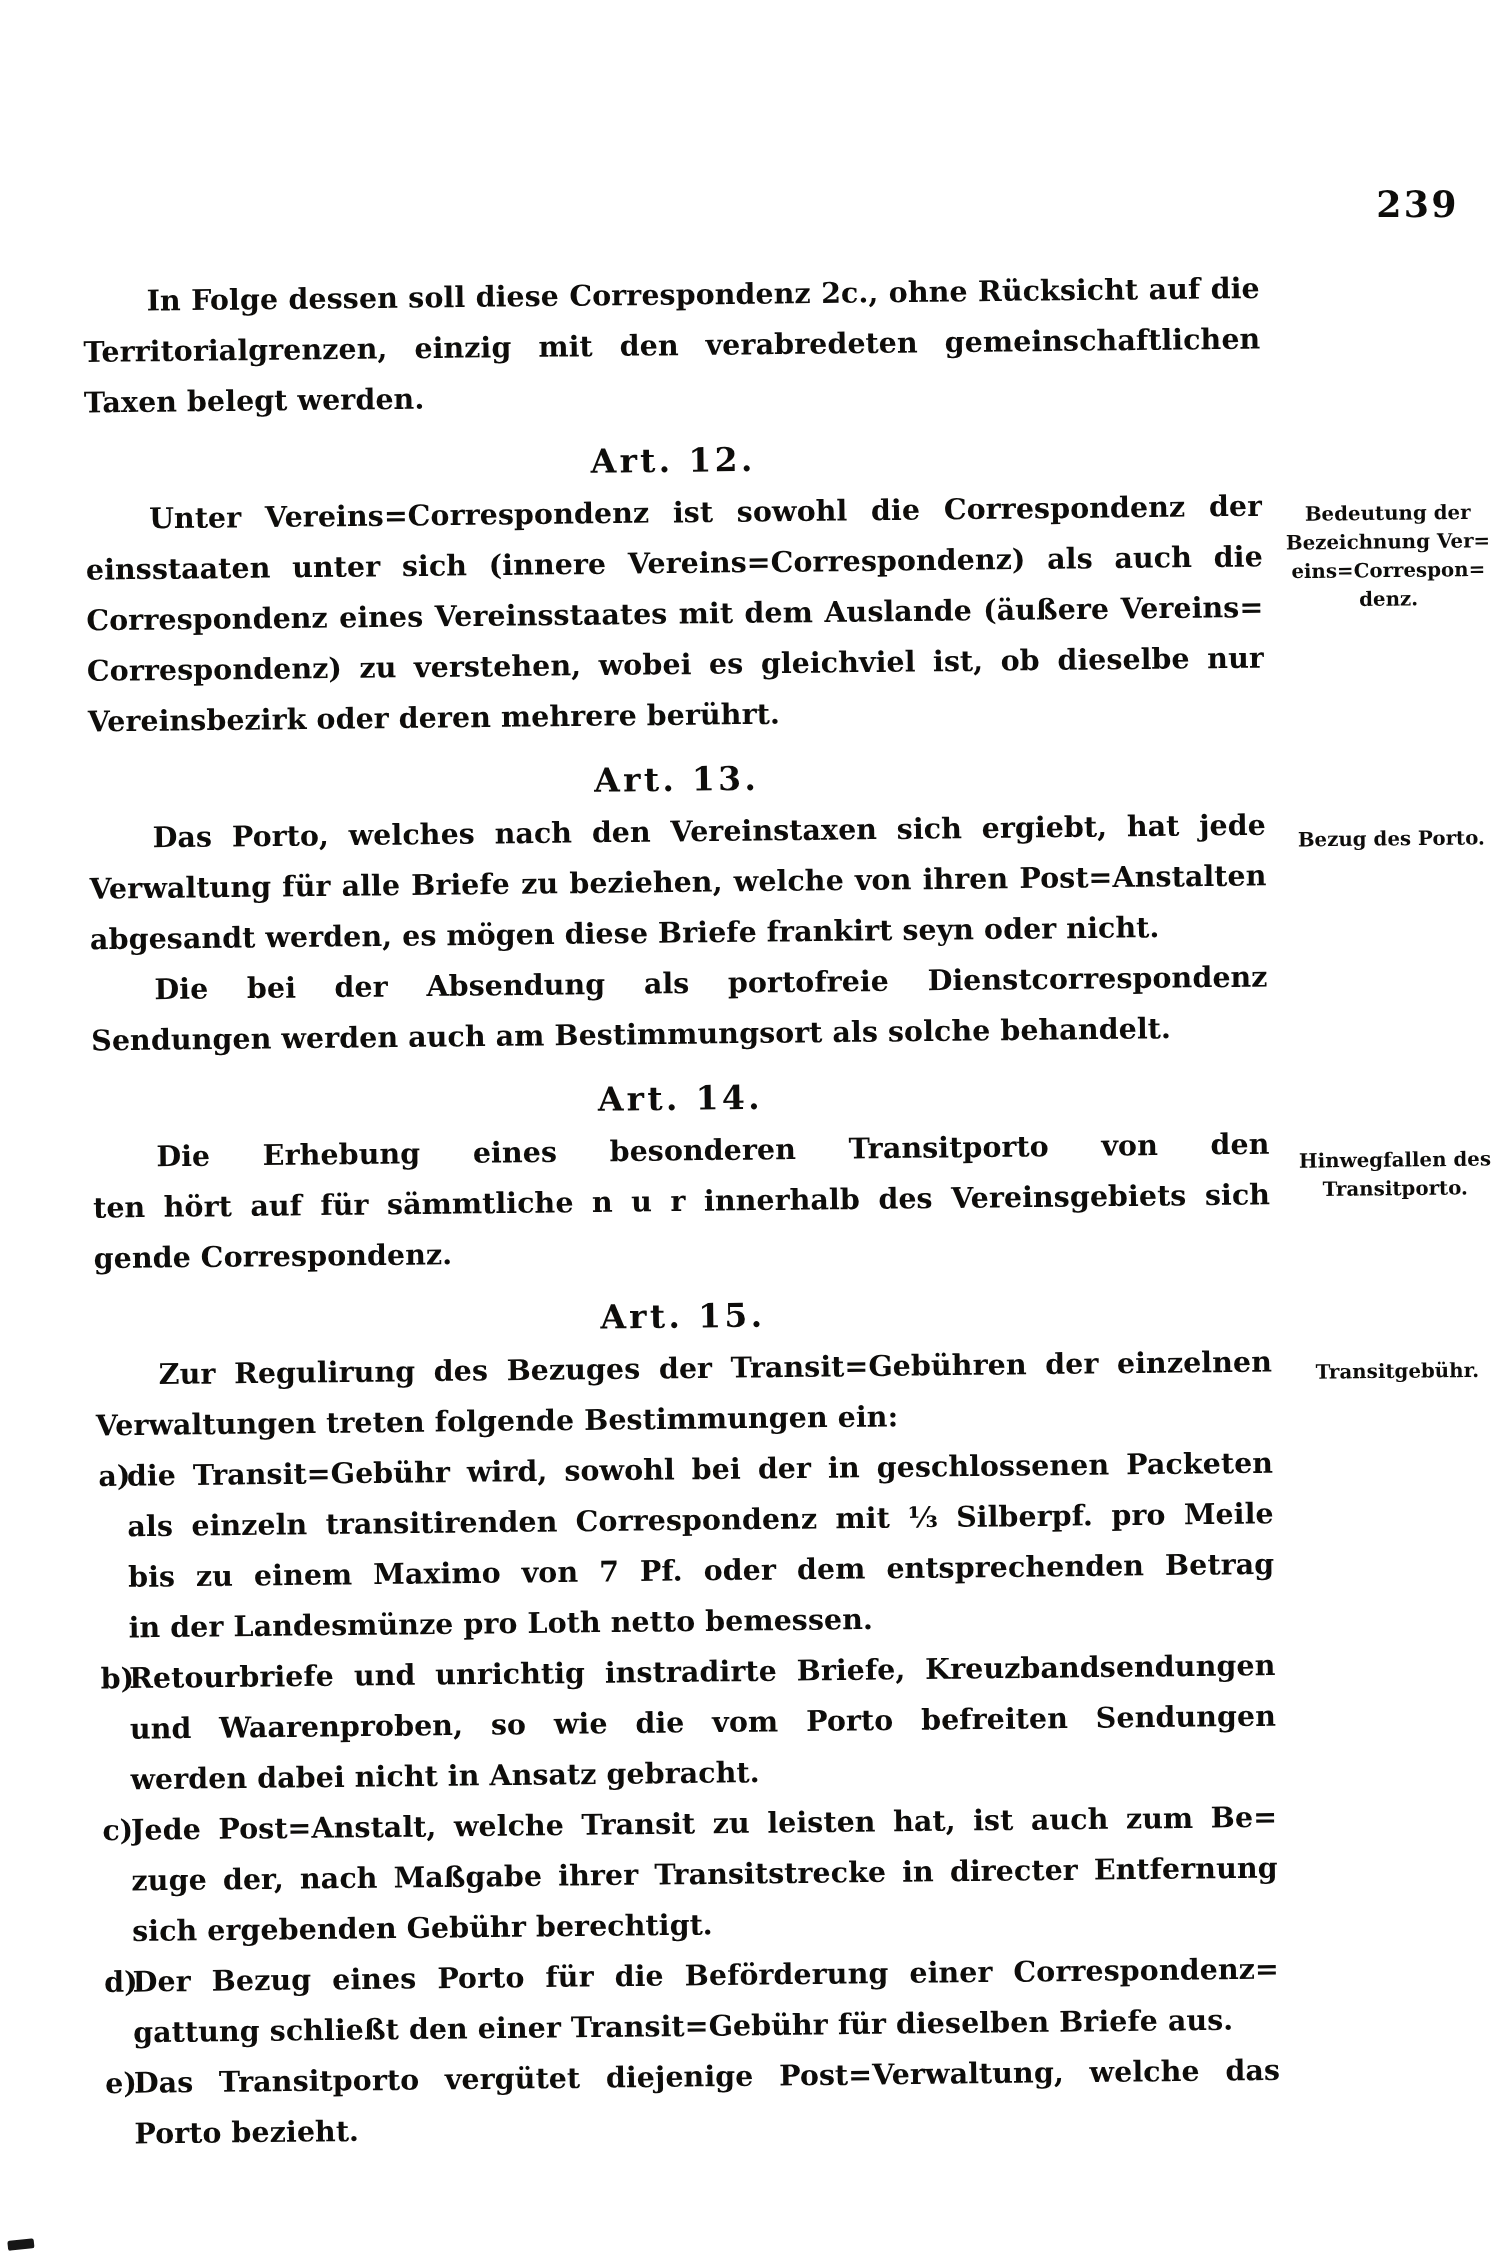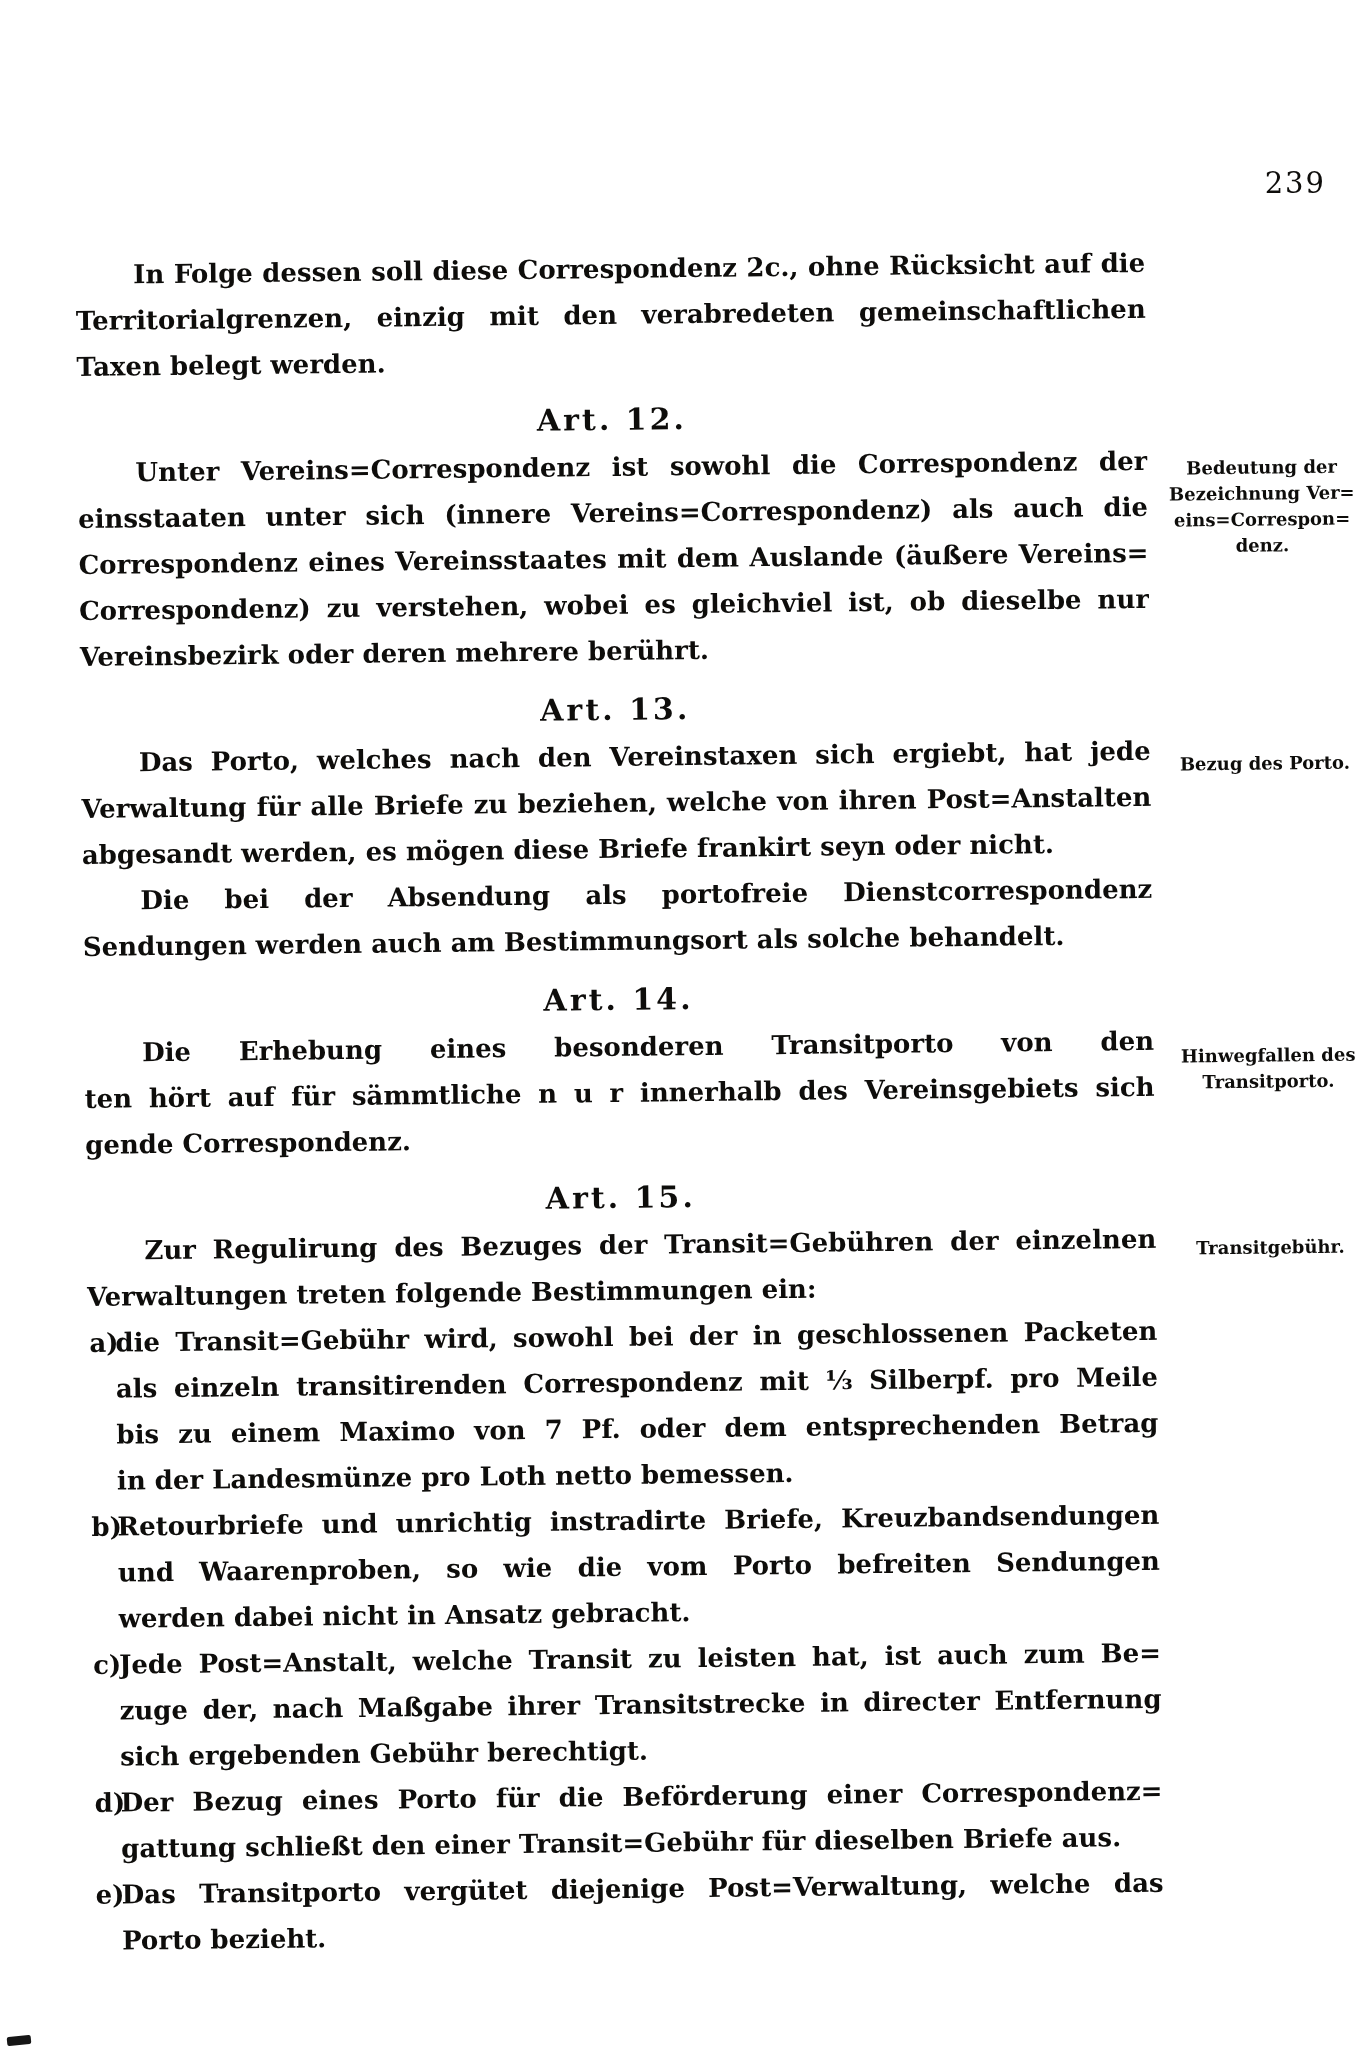--- a/index.html
+++ b/index.html
@@ -6,21 +6,21 @@
   .page{
     position:relative;
     width:1360px;height:2048px;
     background:#ffffff;
     color:#0e0d0b;
     font-family:"DejaVu Serif","Liberation Serif",serif;
     overflow:hidden;
   }
   .page-number{
     position:absolute;top:166px;right:34px;
-    font-size:29px;font-weight:normal;letter-spacing:2px;
+    font-size:33px;font-weight:bold;letter-spacing:2px;
   }
   .content{
     position:absolute;left:75px;top:252px;width:1070px;
     transform:rotate(-0.65deg);
     transform-origin:0 0;
     font-weight:bold;
     font-size:26px;
   }
   .line{
     display:block;height:46px;line-height:46px;overflow:hidden;

